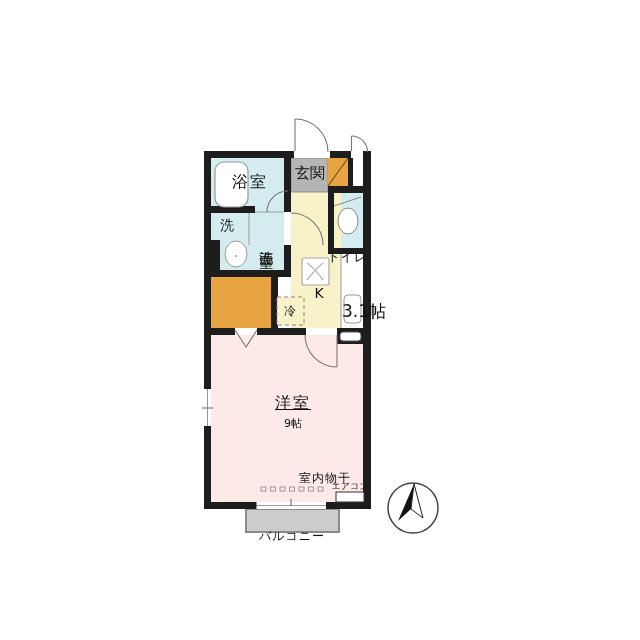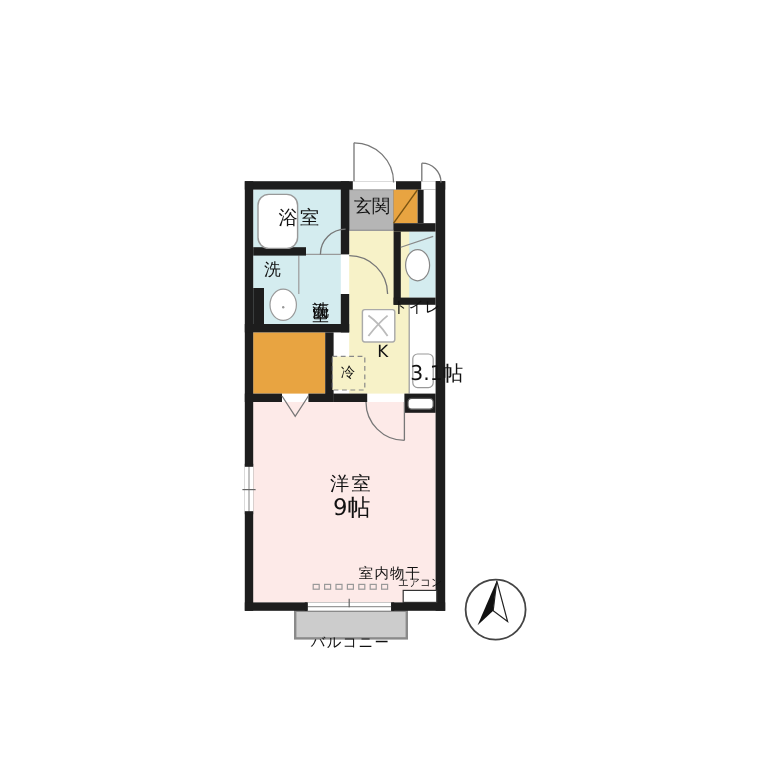--- a/index.html
+++ b/index.html
@@ -11,22 +11,22 @@
        text-align:center;line-height:1.25;}
   .lbl-bath{left:250px;top:182px;font-size:16px;letter-spacing:2px;}
   .lbl-genkan{left:310px;top:173px;font-size:15px;font-family:Liberation Serif, serif;}
   .lbl-toilet{left:347px;top:237px;font-size:13px;margin-top:20px;}
   .lbl-washer{left:227px;top:226px;font-size:14px;}
   .lbl-washroom{left:266px;top:243px;font-size:14px;writing-mode:vertical-rl;text-orientation:upright;letter-spacing:2px;}
   .lbl-wic{left:241px;top:296px;font-size:11px;}
   .lbl-fridge{left:290px;top:311px;font-size:12px;}
   .lbl-k{left:319px;top:294px;font-size:14px;}
   .lbl-ksize{left:319px;top:312px;font-size:17px;margin-left:45px;}
-  .lbl-room{left:293px;top:403px;font-size:16px;letter-spacing:2px;}
-  .lbl-roomsize{left:293px;top:424px;font-size:19px;}
+  .lbl-room{left:293px;top:403px;font-size:16px;letter-spacing:2px;text-decoration:underline;}
+  .lbl-roomsize{left:293px;top:424px;font-size:11px;}
   .lbl-laundry{left:292px;top:478px;font-size:12px;letter-spacing:1px;margin-left:33px;}
   .lbl-aircon{left:350px;top:487px;font-size:9px;}
   .lbl-balcony{left:292px;top:536px;font-size:12px;letter-spacing:1px;}
 </style>
 </head>
 <body>
 
 <div class="canvas">
 
 <svg width="640" height="640" viewBox="0 0 640 640">

